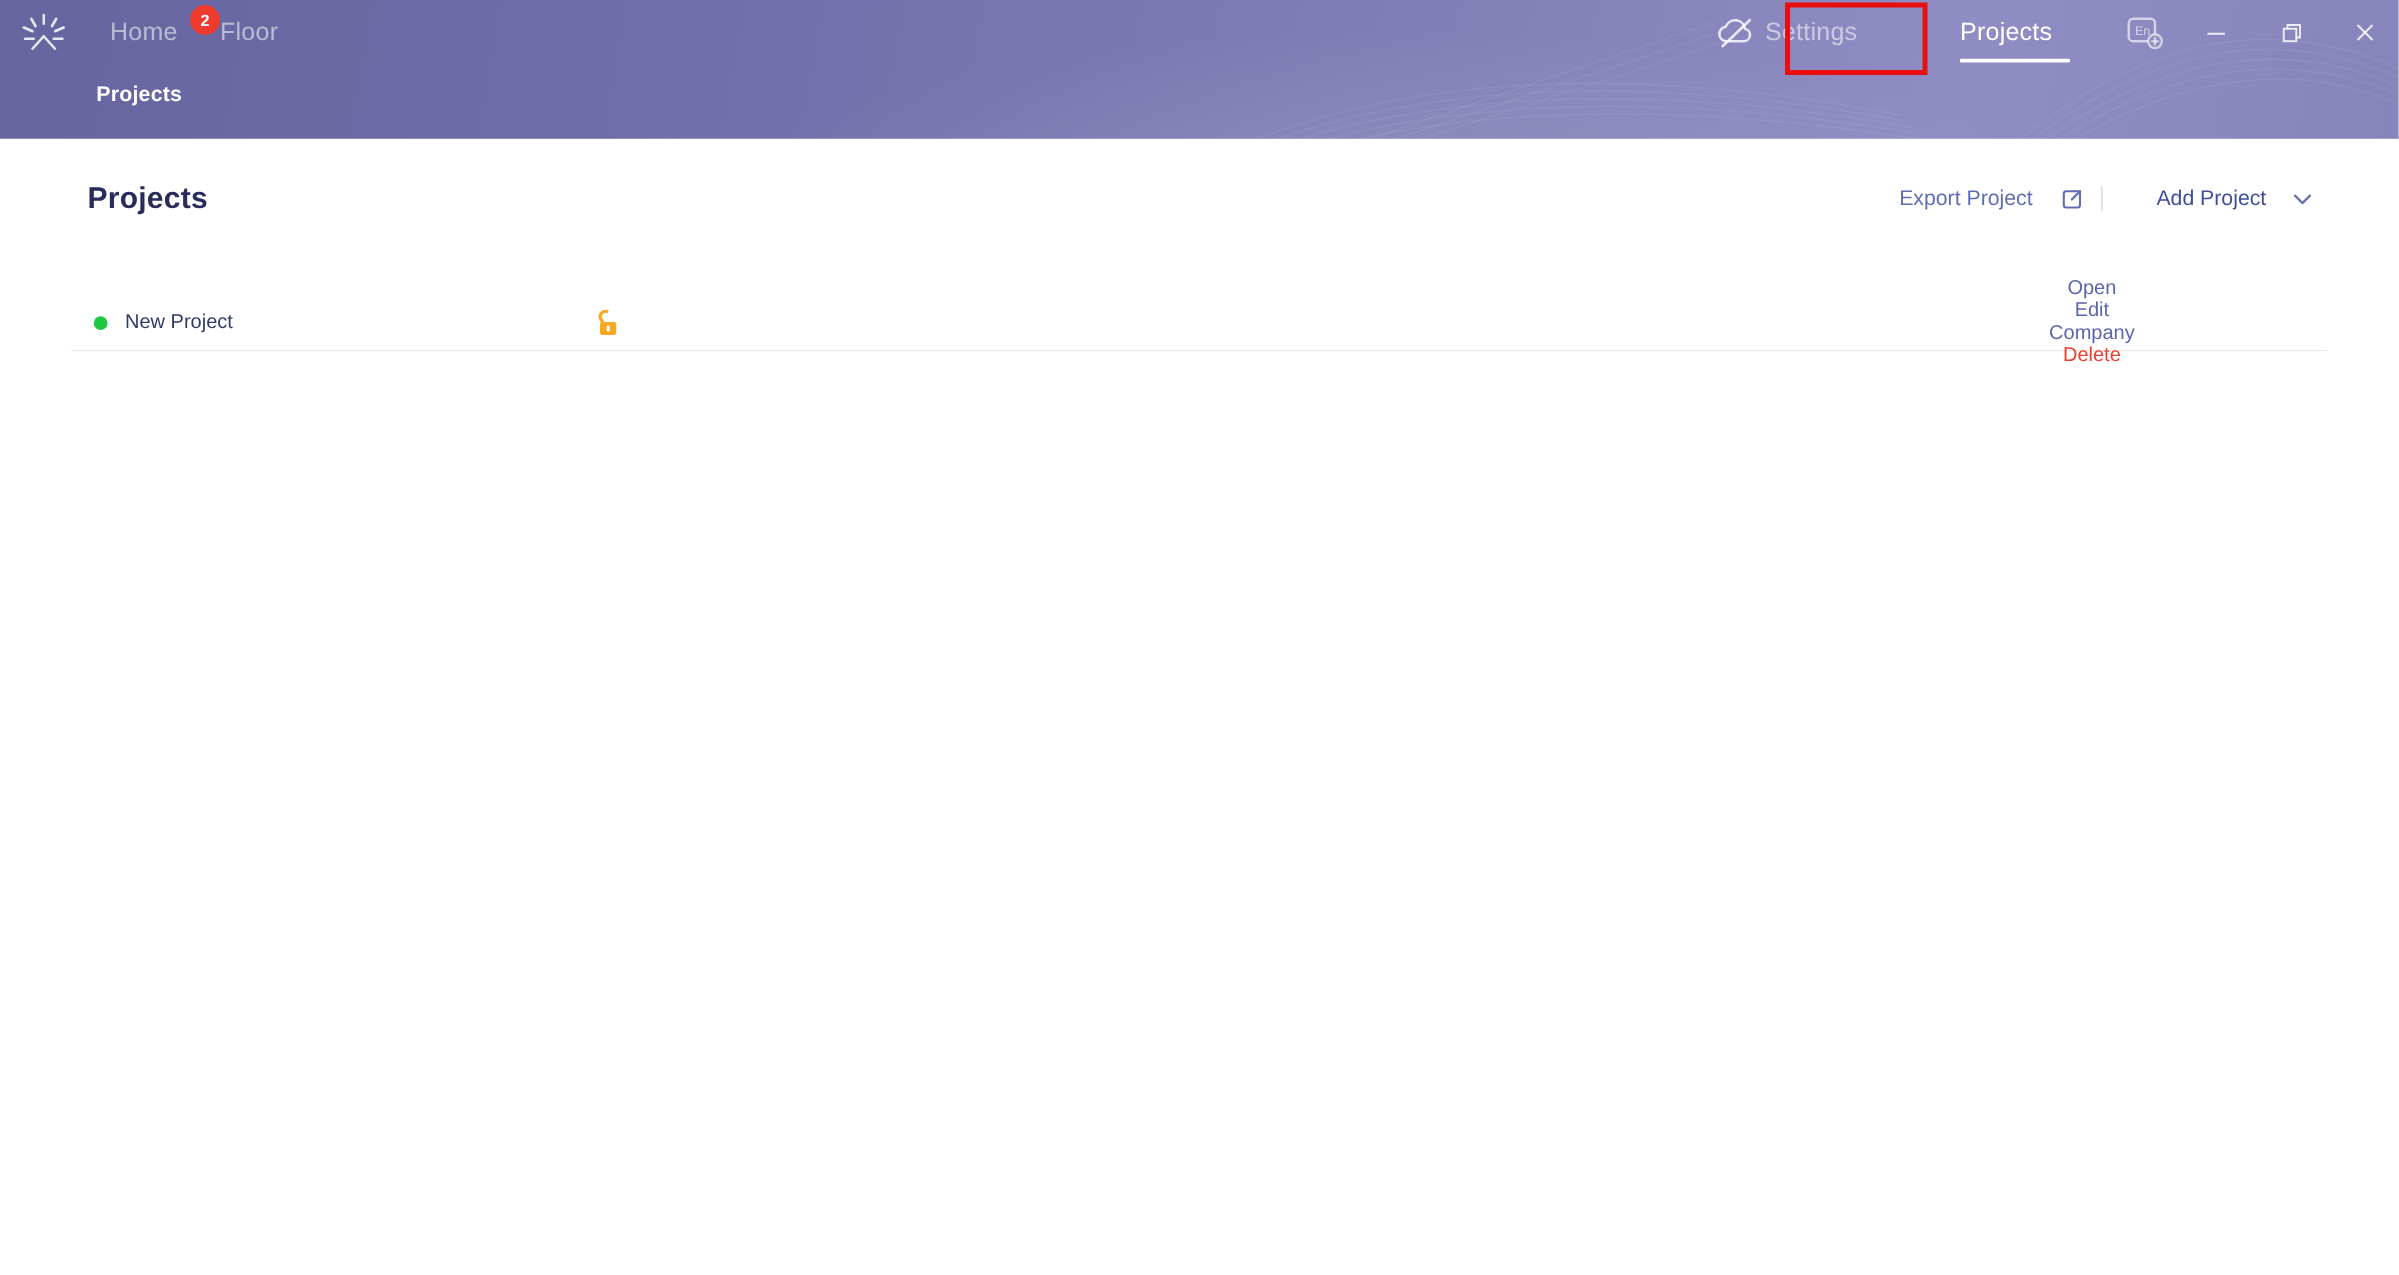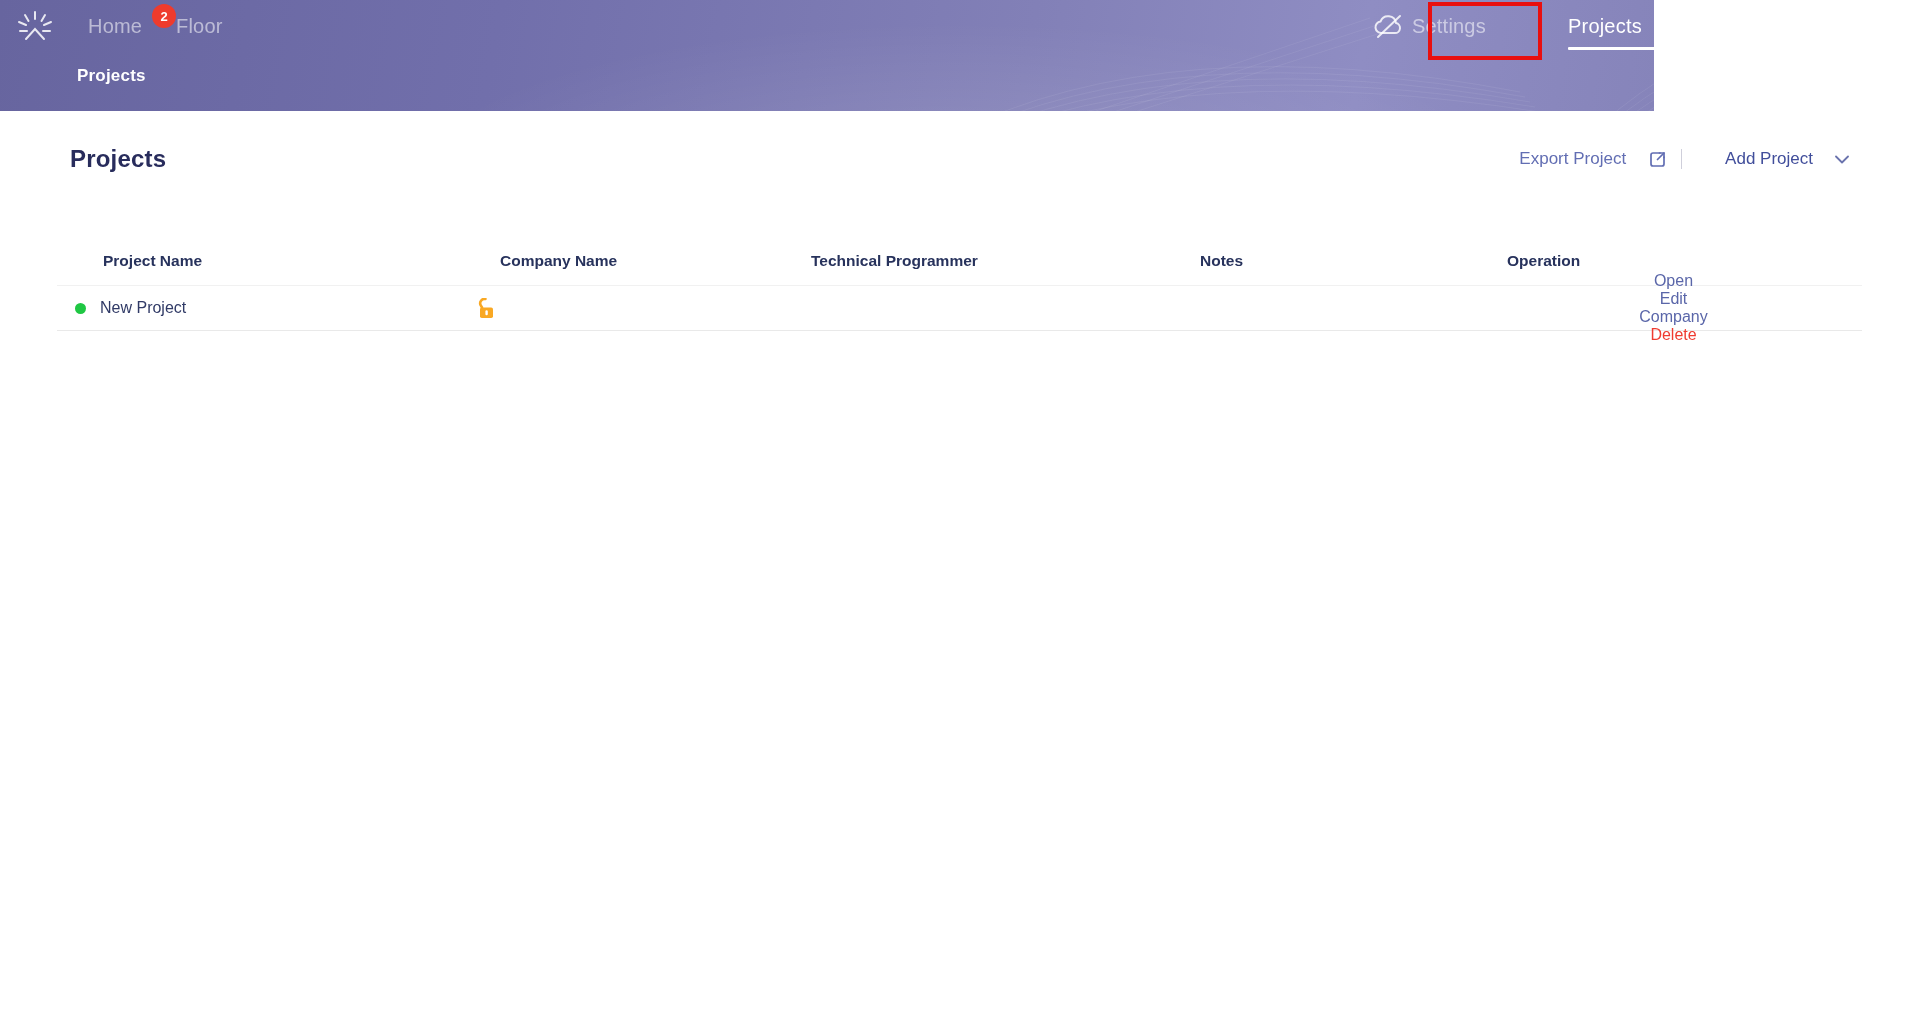--- a/index.html
+++ b/index.html
@@ -1,21 +1,21 @@
 <!DOCTYPE html>
 <html><head>
 <meta charset="utf-8">
 <style>
   * { margin:0; padding:0; box-sizing:border-box; }
   html,body { width:1919px; height:1020px; overflow:hidden; background:#ffffff;
               font-family:"Liberation Sans", sans-serif; }
 
   
   .titlebar {
-    position:relative; width:1654px; height:111px;
+    position:relative; width:1919px; height:111px;
     background:
       radial-gradient(ellipse 900px 260px at 58% 165%, rgba(255,255,255,0.14), rgba(255,255,255,0) 62%),
       linear-gradient(100deg, #67659f 0%, #716fab 30%, #8280b7 62%, #8f8dc3 82%, #8684ba 100%);
     color:#fff; overflow:hidden;
   }
   .titlebar svg.waves { position:absolute; left:0; top:0; pointer-events:none; }
 
   .tabrow { position:absolute; left:0; top:0; width:100%; height:52px; }
   .logo { position:absolute; left:16px; top:8px; }
 
@@ -176,27 +176,20 @@
     <span class="action-link add">
       <span>Add Project</span>
       <svg width="14" height="9" viewBox="0 0 14 9" fill="none" stroke="#6a73ad" stroke-width="1.8" stroke-linecap="round" stroke-linejoin="round">
         <polyline points="1,1.5 7,7.5 13,1.5"></polyline>
       </svg>
     </span>
   </div>
 </div>
 
 <div class="table">
-  <div class="trow thead">
-    <div class="th first">Project Name</div>
-    <div class="th">Company Name</div>
-    <div class="th">Technical Programmer</div>
-    <div class="th">Notes</div>
-    <div class="th">Operation</div>
-  </div>
 
   <div class="trow tbody-row">
     <div class="td first">
       <span class="status-dot"></span>
       <span class="proj-name">New Project</span>
       <span class="lock-wrap">
         <svg width="19" height="21" viewBox="0 0 19 21">
           <path d="M6,9.5 L6,7 A4.3,4.3 0 0 1 13.2,3.9" fill="none" stroke="#f9a823" stroke-width="2.6" stroke-linecap="round" transform="rotate(-30 6 9.5)"></path>
           <rect x="4" y="9.5" width="13" height="10.5" rx="1.8" fill="#f9a823"></rect>
           <rect x="9.4" y="12.2" width="2.4" height="5" rx="1.2" fill="#ffffff"></rect>

